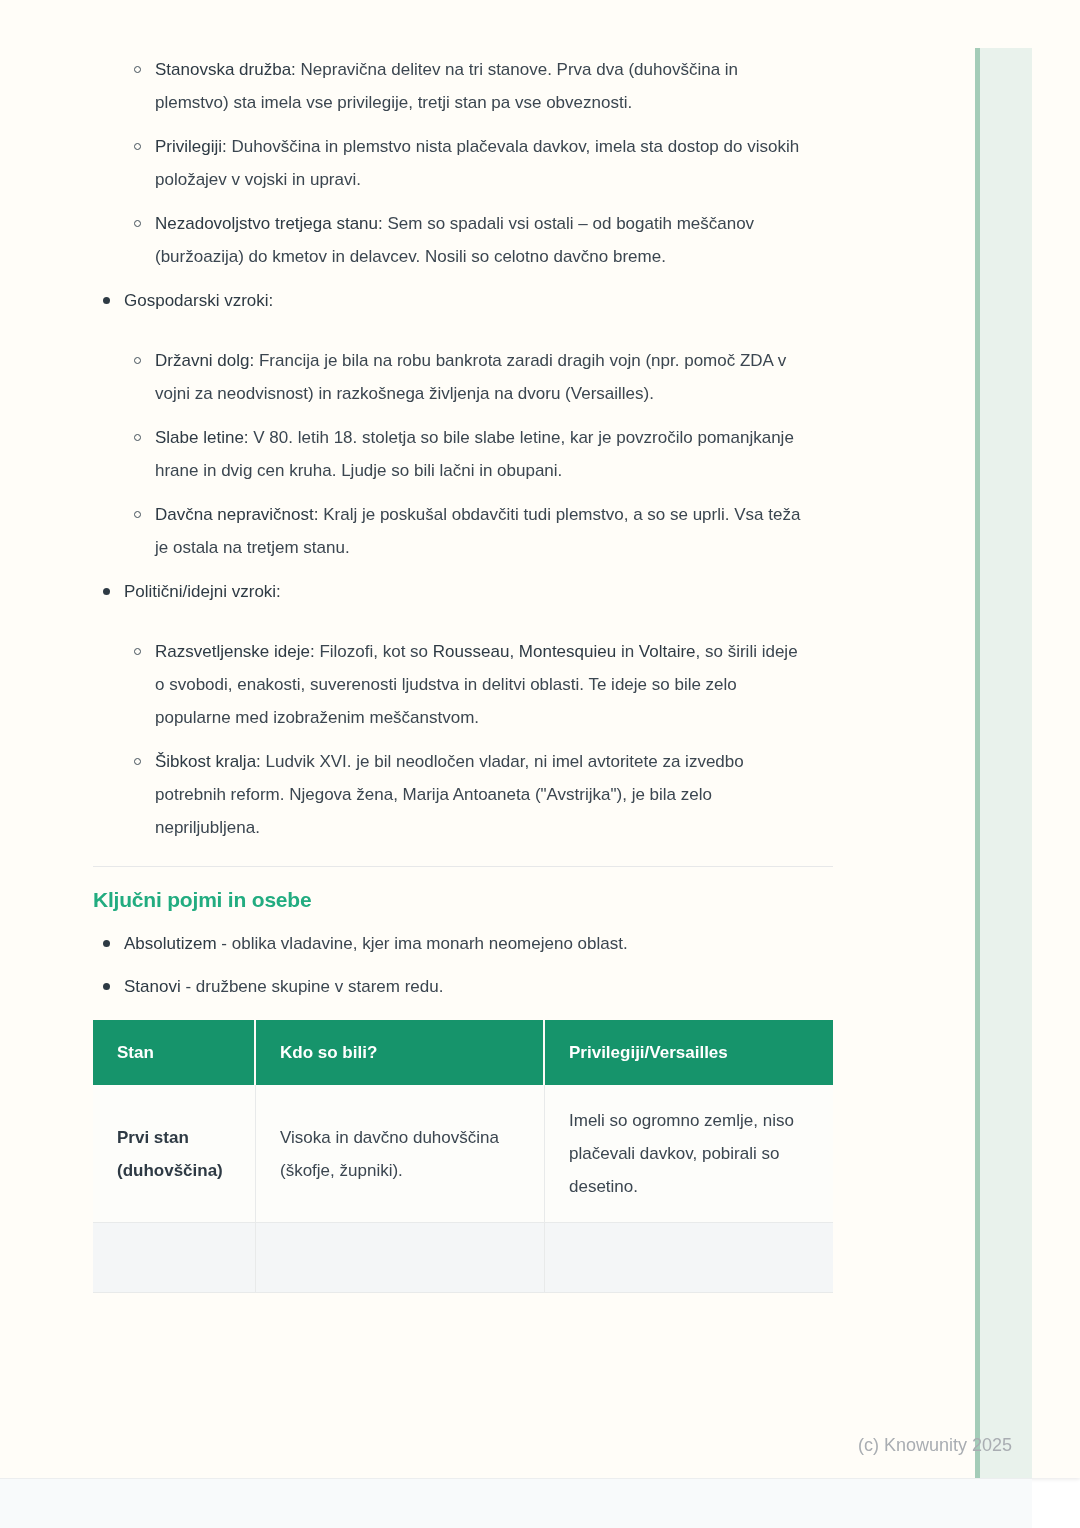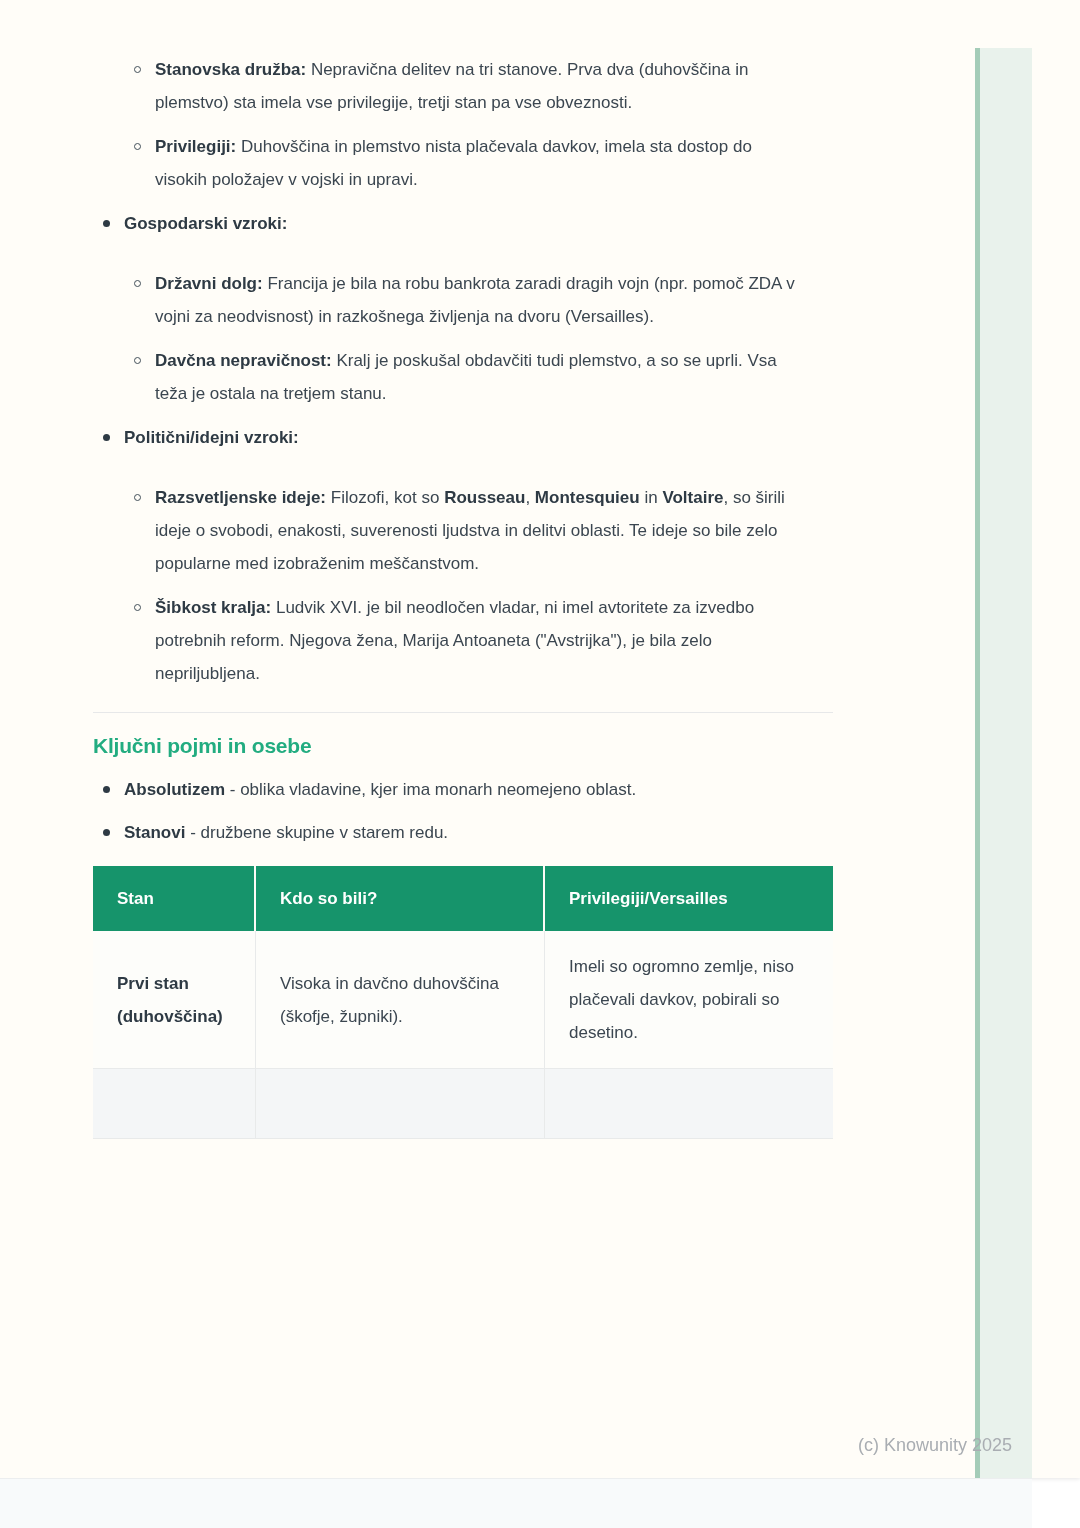--- a/index.html
+++ b/index.html
@@ -34,21 +34,21 @@
     padding-top:53px;
     color:var(--text,#3b4650);
     font-size:17px; line-height:33px;
   }
   .li { position:relative; margin-bottom:11px; }
   .li.l1 { padding-left:31px; margin-top:5px; margin-bottom:27px; }
   .li.l2 { padding-left:62px; }
   .li.term { margin-bottom:10px; }
   .li .li-text { display:block; }
   .li.l2 .li-text { max-width:650px; }
-  .b { font-weight:bold; color:var(--text-bold,#2e3a44); }
+  .b { font-weight:normal; color:var(--text-bold,#2e3a44); }
   .marker { position:absolute; top:13px; width:7px; height:7px; border-radius:50%; }
   .li.l1 > .marker { left:10px; background:var(--text-bold,#2e3a44); }
   .li.l2 > .marker { left:41px; background:transparent; border:1.5px solid #43505a; }
   .divider {
     border:none; border-top:1px solid #e7e8e9;
     width:740px; margin-top:22px;
   }
   .section-heading {
     margin-top:12px;
     font-size:21px; line-height:42px; font-weight:bold;
@@ -106,27 +106,35 @@
   <div class="content">
     <div id="causes-list">
         <div class="li l2">
           <span class="marker"></span>
           <span class="li-text"><span class="b">Stanovska družba:</span><span class="r"> Nepravična delitev na tri stanove. Prva dva (duhovščina in plemstvo) sta imela vse privilegije, tretji stan pa vse obveznosti.</span></span>
         </div>
         <div class="li l2">
           <span class="marker"></span>
           <span class="li-text"><span class="b">Privilegiji:</span><span class="r"> Duhovščina in plemstvo nista plačevala davkov, imela sta dostop do visokih položajev v vojski in upravi.</span></span>
         </div>
+        <div class="li l2">
+          <span class="marker"></span>
+          <span class="li-text"><span class="b">Nezadovoljstvo tretjega stanu:</span><span class="r"> Sem so spadali vsi ostali – od bogatih meščanov (buržoazija) do kmetov in delavcev. Nosili so celotno davčno breme.</span></span>
+        </div>
         <div class="li l1">
           <span class="marker"></span>
           <span class="li-text"><span class="b">Gospodarski vzroki:</span></span>
         </div>
         <div class="li l2">
           <span class="marker"></span>
           <span class="li-text"><span class="b">Državni dolg:</span><span class="r"> Francija je bila na robu bankrota zaradi dragih vojn (npr. pomoč ZDA v vojni za neodvisnost) in razkošnega življenja na dvoru (Versailles).</span></span>
+        </div>
+        <div class="li l2">
+          <span class="marker"></span>
+          <span class="li-text"><span class="b">Slabe letine:</span><span class="r"> V 80. letih 18. stoletja so bile slabe letine, kar je povzročilo pomanjkanje hrane in dvig cen kruha. Ljudje so bili lačni in obupani.</span></span>
         </div>
         <div class="li l2">
           <span class="marker"></span>
           <span class="li-text"><span class="b">Davčna nepravičnost:</span><span class="r"> Kralj je poskušal obdavčiti tudi plemstvo, a so se uprli. Vsa teža je ostala na tretjem stanu.</span></span>
         </div>
         <div class="li l1">
           <span class="marker"></span>
           <span class="li-text"><span class="b">Politični/idejni vzroki:</span></span>
         </div>
         <div class="li l2">

